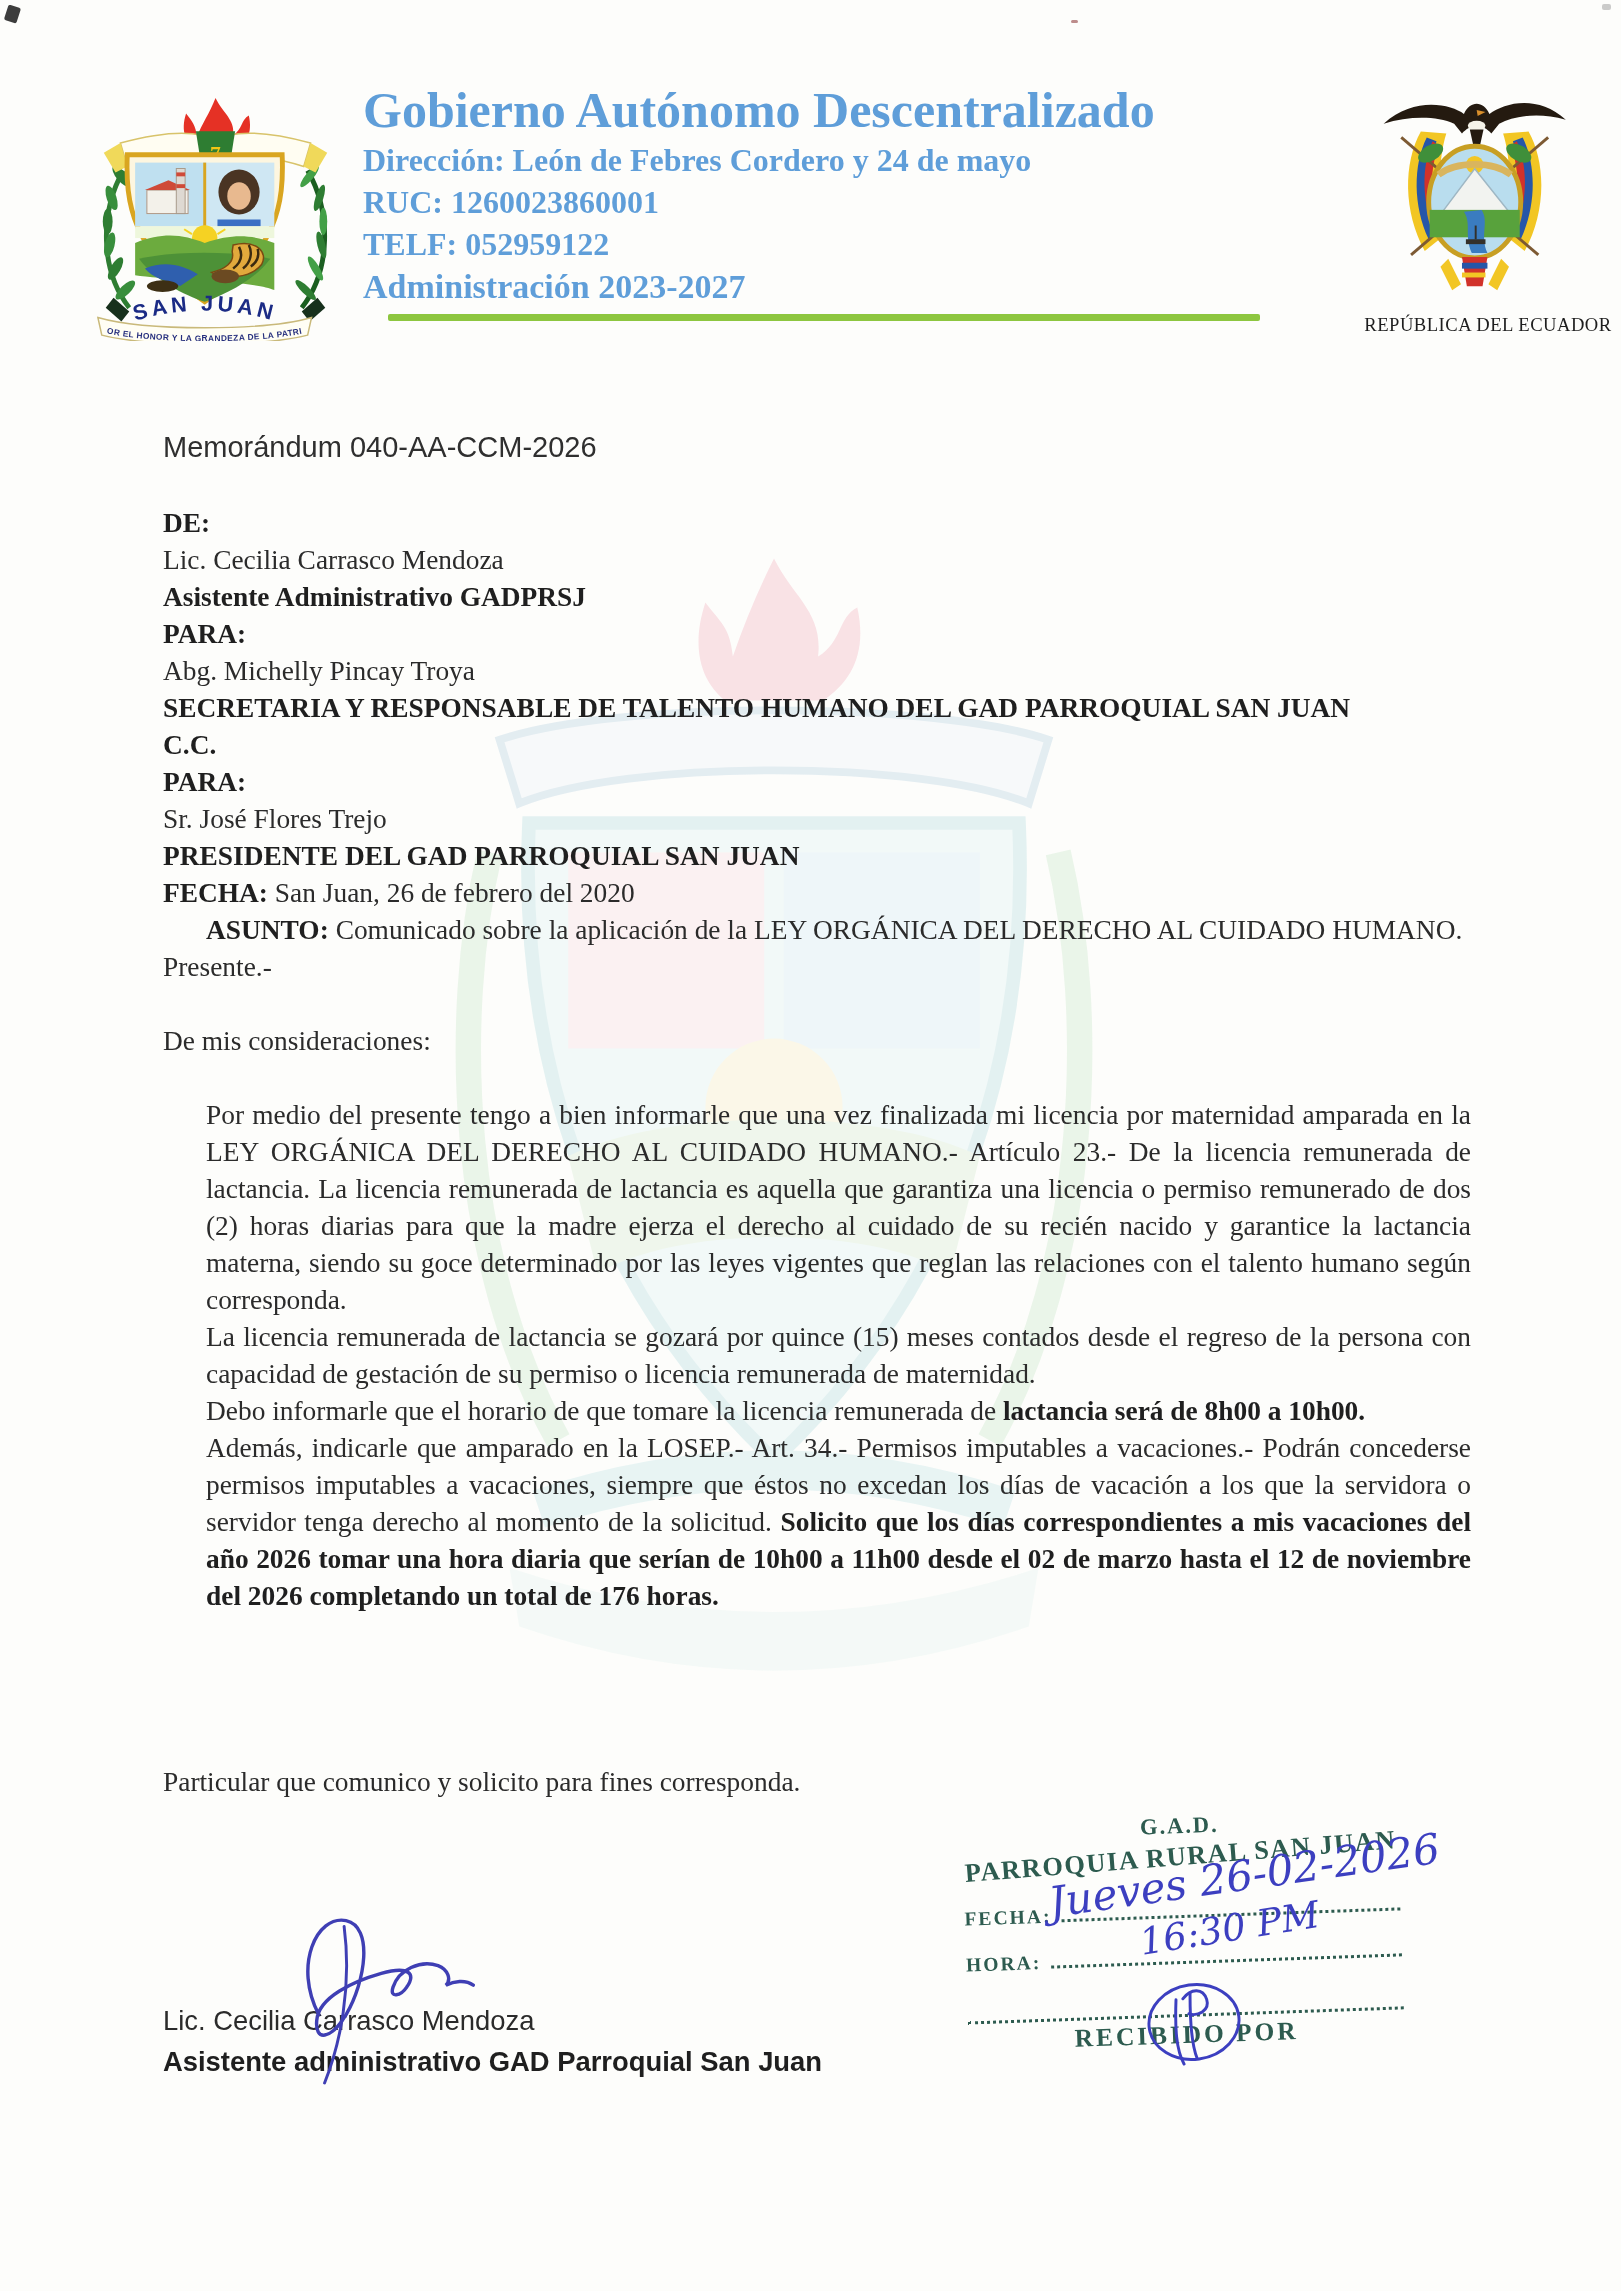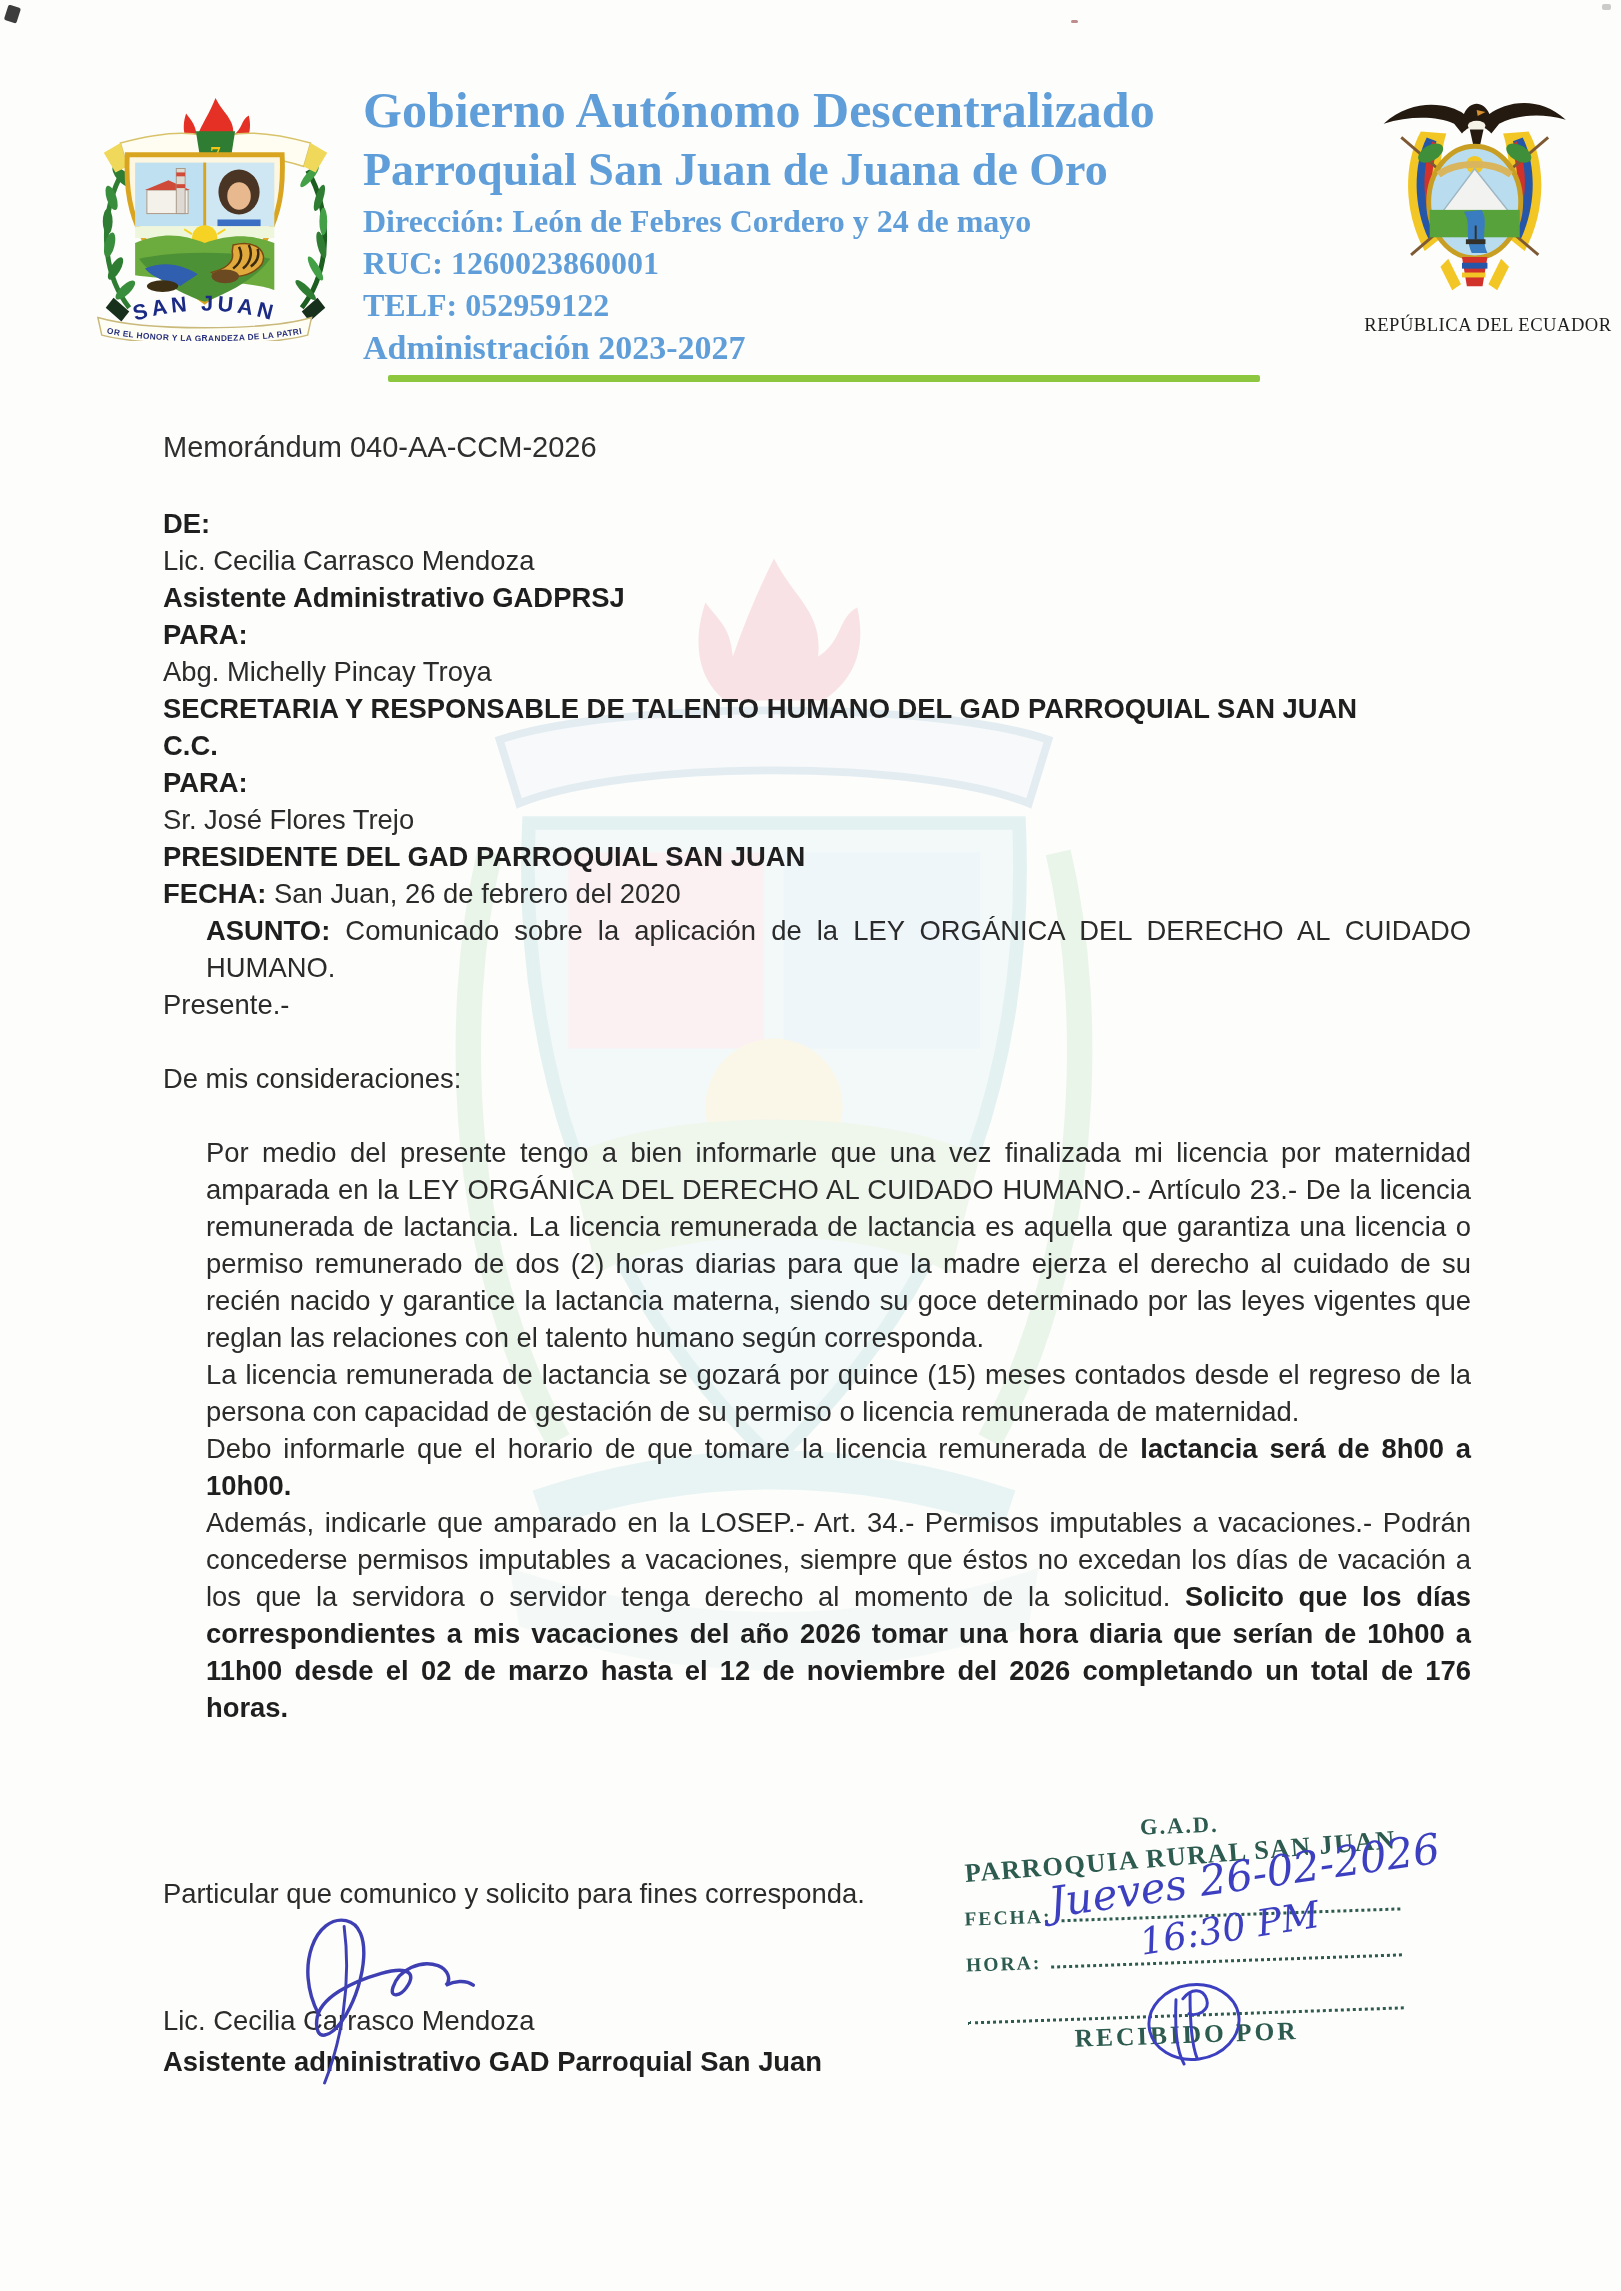--- a/index.html
+++ b/index.html
@@ -15,21 +15,21 @@
   .hdr-sub{font-size:32px;line-height:42px;}
   .hdr-admin{font-size:34px;line-height:44px;}
   .hdr-rule{width:872px;height:6.9px;background:#8dc63f;margin:4.9px auto 0 auto;border-radius:2px;}
   .logo-box{position:absolute;}
   .logo-caption{position:absolute;left:1351px;top:314px;width:274px;text-align:center;
     font-family:"Liberation Serif",serif;font-size:18.6px;letter-spacing:0.5px;color:#1e1e1e;}
   
   .memo-title{position:absolute;left:163px;top:431px;width:1308px;text-align:left;
     font-size:29px;color:#2f2f2f;}
   .body-flow{position:absolute;left:163px;top:505px;width:1308px;z-index:2;}
-  .bline{margin:0;font-size:27.4px;line-height:37px;color:#2b2b2b;}
+  .bline{margin:0;font-size:27.4px;line-height:37px;color:#2b2b2b;font-family:Liberation Serif, serif;}
   .just{text-align:justify;margin-left:43px;}
   .b{font-weight:bold;color:#1f1f1f;}
   
   .watermark{position:absolute;left:421px;top:529px;width:706px;height:1274px;z-index:0;opacity:.55;}
   
   .stamp{position:absolute;left:965px;top:1813px;width:436px;z-index:3;color:#2d5b4f;
     font-family:"Liberation Serif",serif;font-weight:bold;transform:rotate(-2deg);}
   .stamp-l1{text-align:center;font-size:22.5px;letter-spacing:2px;}
   .stamp-l2{text-align:center;font-size:26.5px;letter-spacing:1.5px;transform:rotate(-2.5deg);margin-top:2px;}
   .stamp-row{display:flex;align-items:flex-end;margin-top:29px;}
@@ -146,21 +146,20 @@
           <path id="mottoarc" d="M20,244 C70,255 172,255 222,244"></path>
         </defs>
       <text font-size="8.5" font-weight="bold" fill="#27307e" letter-spacing=".4" font-family="Liberation Sans,sans-serif">
         <textPath href="#mottoarc" startOffset="50%" text-anchor="middle">POR EL HONOR Y LA GRANDEZA DE LA PATRIA</textPath>
       </text>
     </svg>
   </div>
 
   <div class="hdr-center">
     <div class="hdr-l1">Gobierno Autónomo Descentralizado</div>
-    <div class="hdr-l2">Parroquial San Juan de Juana de Oro</div>
     <div class="hdr-sub">Dirección: León de Febres Cordero y 24 de mayo</div>
     <div class="hdr-sub">RUC: 1260023860001</div>
     <div class="hdr-sub">TELF: 052959122</div>
     <div class="hdr-admin">Administración 2023-2027</div>
     <div class="hdr-rule"></div>
   </div>
 
   <div class="logo-box" style="left:1360px;top:63px;width:249px;height:235px;">
     <svg width="249" height="235" viewBox="0 0 254 240">
 

